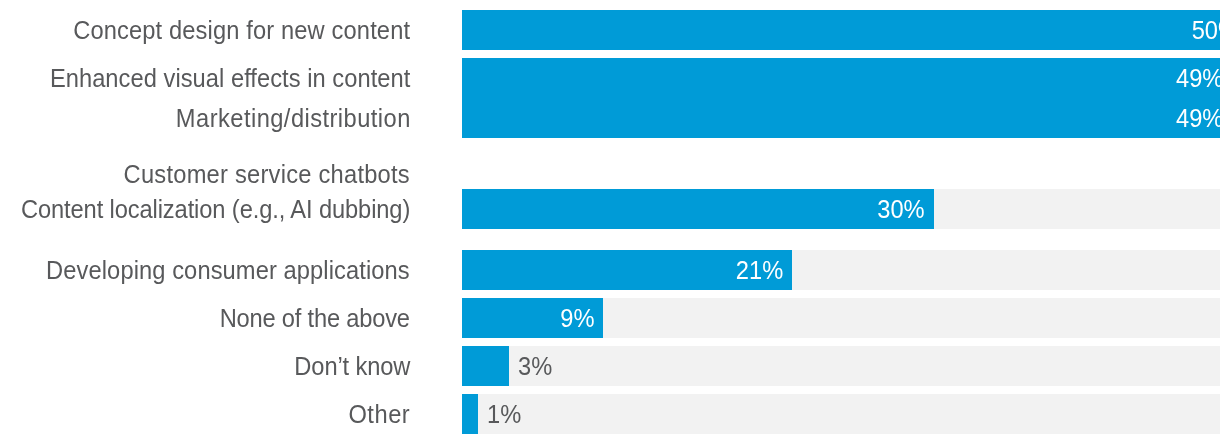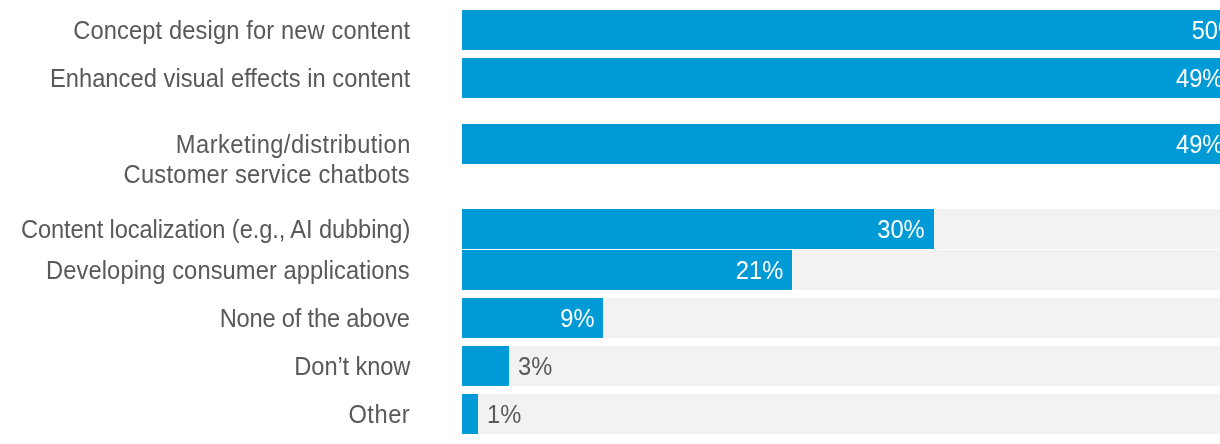--- a/index.html
+++ b/index.html
@@ -6,23 +6,23 @@
   html,body{margin:0;padding:0;}
   body{
     width:1220px;height:444px;background:#ffffff;
     font-family:"Liberation Sans",sans-serif;
   }
   #chart{position:relative;width:1220px;height:444px;overflow:hidden;background:#ffffff;}
 
   .row{position:absolute;left:0;width:1220px;height:40px;text-align:center;}
   .row-0{top:9.9px}
   .row-1{top:57.88px}
-  .row-2{top:124px}
+  .row-2{top:98px}
   .row-3{top:153.84px}
-  .row-4{top:209px}
+  .row-4{top:189px}
   .row-5{top:249.8px}
   .row-6{top:297.78px}
   .row-7{top:346px}
   .row-8{top:393.74px}
 
   .label{
     position:absolute;right:810px;top:0;height:40px;
     display:flex;align-items:center;
     font-size:25.4px;line-height:42px;color:#58595b;white-space:nowrap;
     transform:scaleX(0.933) translateZ(0);

